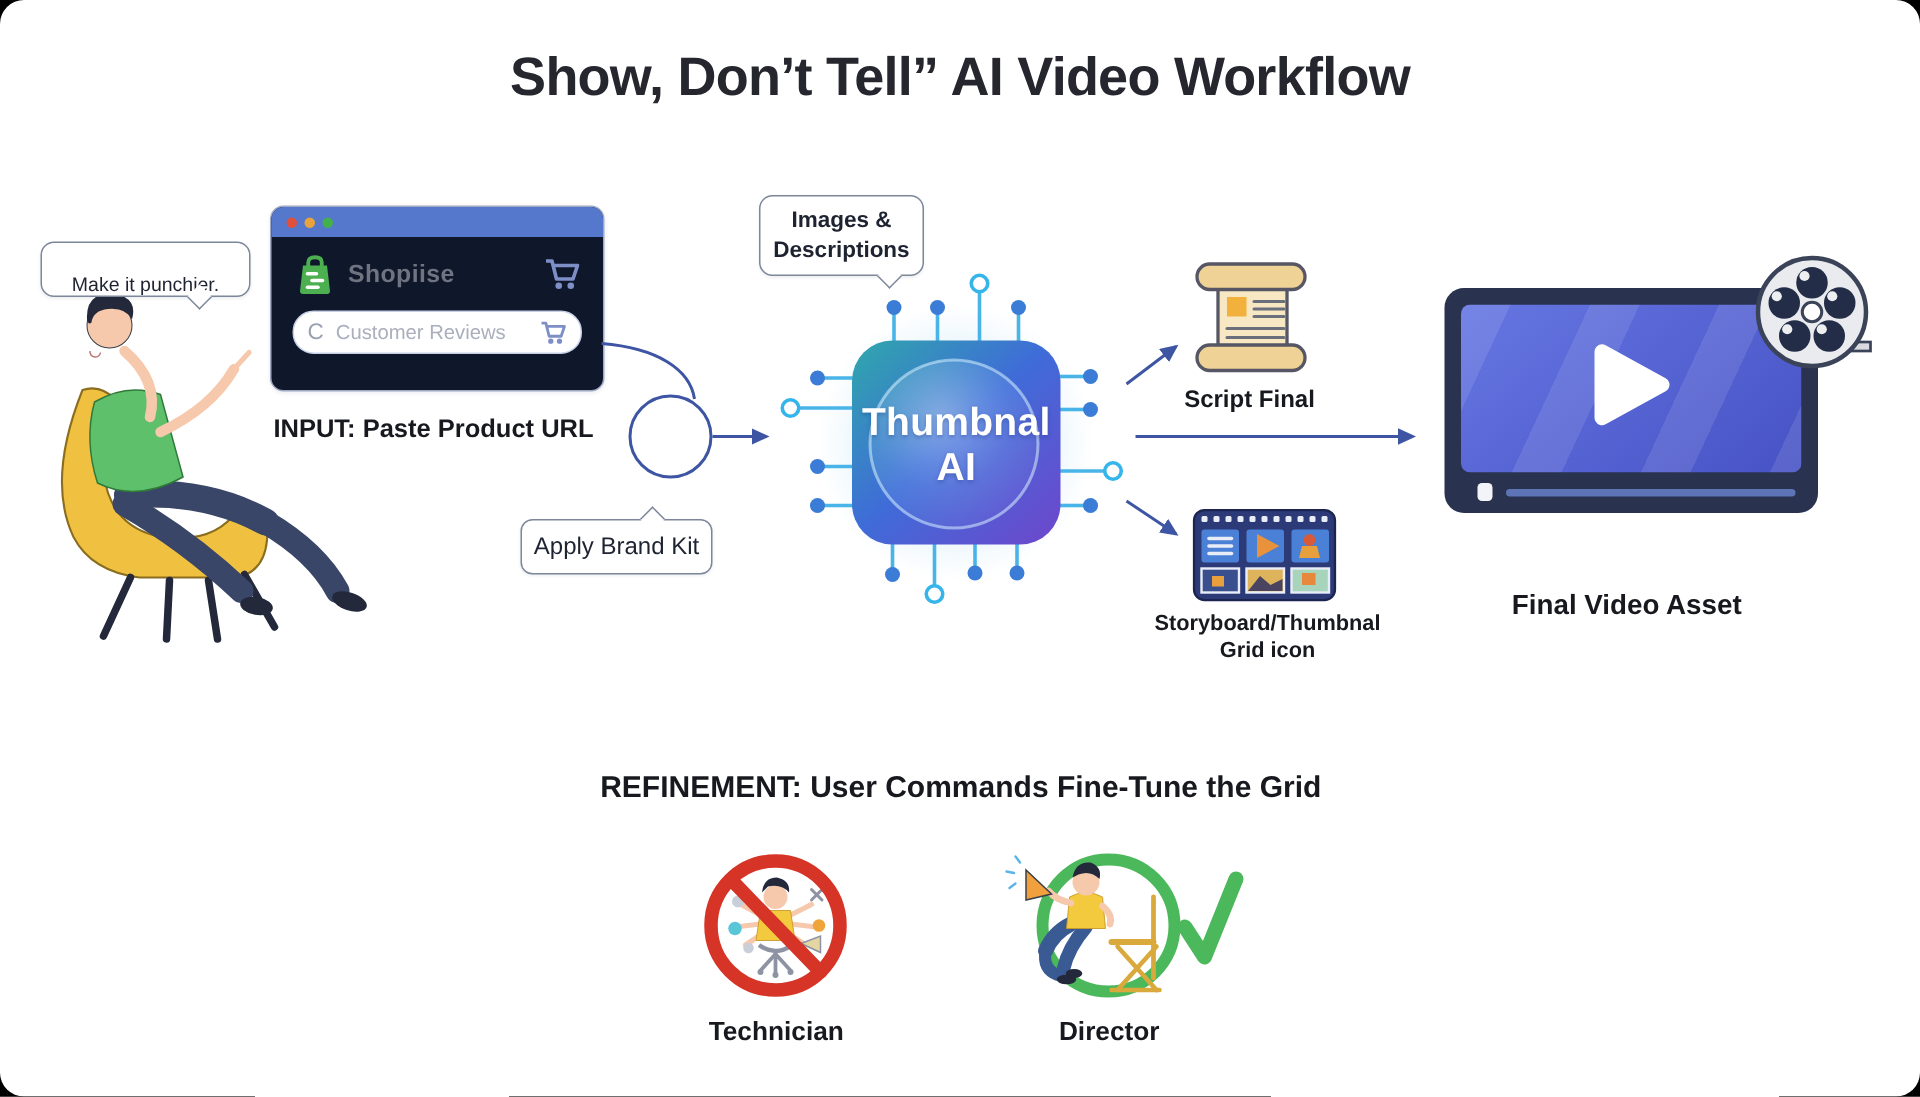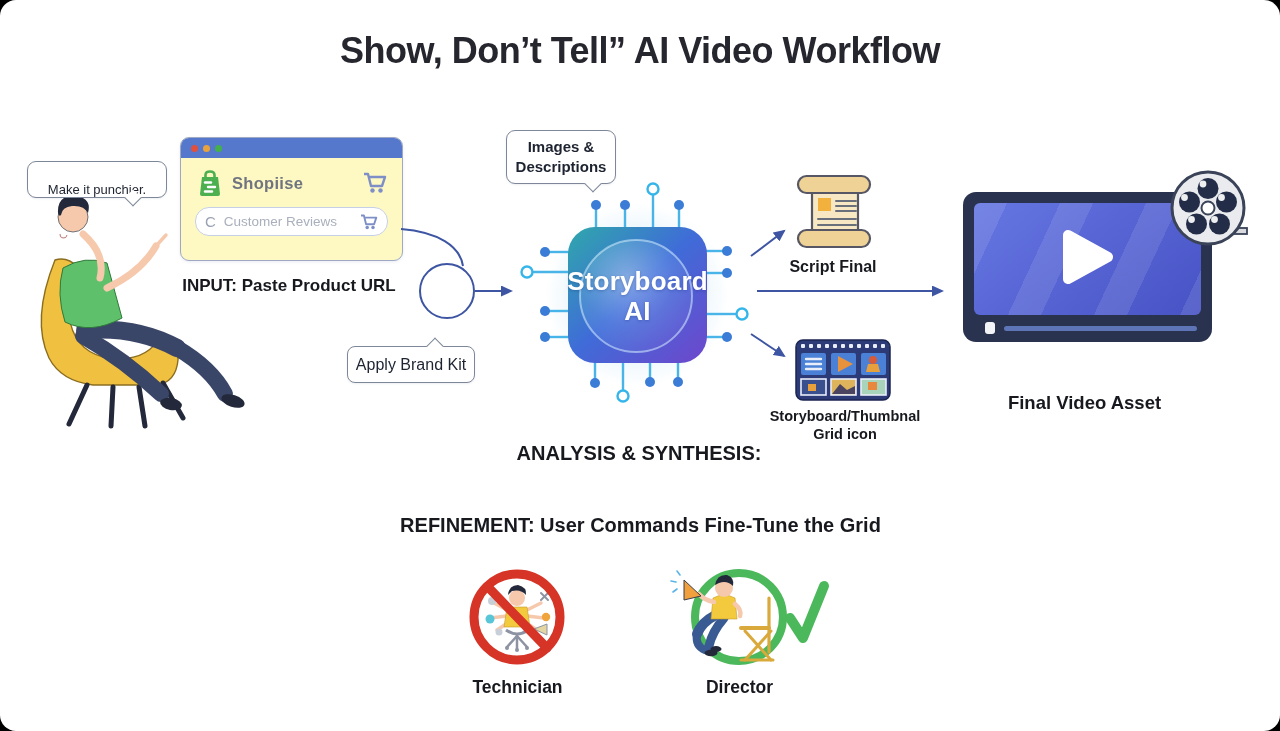--- a/index.html
+++ b/index.html
@@ -21,21 +21,21 @@
     border-color:#7d8799;
   }
   .bubble .tail {
     position:absolute; width:11px; height:11px; background:#fff;
   }
   .tail-down { bottom:-6.8px; border-right:1.6px solid #7d8799; border-bottom:1.6px solid #7d8799; transform:rotate(45deg); }
   .tail-up   { top:-6.8px;  border-left:1.6px solid #7d8799;  border-top:1.6px solid #7d8799;  transform:rotate(45deg); }
   
   .browser {
     position:absolute; left:180px; top:137px; width:221px; height:122px;
-    background:#fef9c3; border:1.6px solid #9fa9c4; border-radius:9px; z-index:4; overflow:hidden;
+    background:#0f172a; border:1.6px solid #9fa9c4; border-radius:9px; z-index:4; overflow:hidden;
     box-shadow:0 1px 3px rgba(50,70,120,.10);
   }
   .browser-bar { height:20px; background:#5578cd; display:flex; align-items:center; gap:5px; padding-left:10px; }
   .dot { width:7px; height:7px; border-radius:50%; }
   .brand-row { display:flex; align-items:center; margin:11px 15px 0 16px; }
   .brand-name { font-size:16.5px; font-weight:700; color:#6f7480; margin-left:9px; letter-spacing:.3px; flex:1; }
   .searchbar {
     margin:10px 14px 0 14px; height:27px; border:1.6px solid #c5cfe6; border-radius:14px;
     display:flex; align-items:center; padding:0 9px; gap:6px; background:#fff;
   }
@@ -163,21 +163,21 @@
       <span class="play-wrap">
         <svg width="52" height="56" viewBox="0 0 52 56">
           <polygon points="6,6 46,28 6,50" fill="#ffffff" stroke="#ffffff" stroke-width="10" stroke-linejoin="round"></polygon>
         </svg>
       </span>
     </div>
     <span class="vchip"></span>
     <span class="progress"></span>
   </div>
   <div class="chip-text">
-    <div>Storyboard</div>
+    <div>Thumbnal</div>
     <div>AI</div>
   </div>
 
   <svg class="gfx" width="1280" height="731" viewBox="0 0 1280 731">
     <defs>
       <linearGradient id="chipGrad" x1="0" y1="0" x2="1" y2="1">
         <stop offset="0%" stop-color="#2fa8ab"></stop>
         <stop offset="48%" stop-color="#3f6cd8"></stop>
         <stop offset="100%" stop-color="#6f46cc"></stop>
       </linearGradient>
@@ -388,21 +388,20 @@
   </svg>
 
   <div class="lbl" style="left:773px; top:258px; width:120px; font-size:16px; font-weight:700;">Script Final</div>
 
   <div class="lbl" style="left:766px; top:407px; width:158px; font-size:14.5px; font-weight:700; line-height:18px;">
     <div>Storyboard/Thumbnal</div>
     <div>Grid icon</div>
   </div>
 
   <div class="lbl" style="left:414px; top:439px; width:450px; font-size:20px; font-weight:700; line-height:28px;">
-    <div>ANALYSIS &amp; SYNTHESIS:</div>
   </div>
 
   <div class="lbl" style="left:340px; top:514px; width:601px; font-size:20px; font-weight:700;">REFINEMENT: User Commands Fine-Tune the Grid</div>
 
   <div class="lbl" style="left:959px; top:392px; width:251px; font-size:18.5px; font-weight:700;">Final Video Asset</div>
 
   <div class="lbl" style="left:447px; top:677px; width:141px; font-size:17.5px; font-weight:700;">Technician</div>
 
   <div class="lbl" style="left:669px; top:677px; width:141px; font-size:17.5px; font-weight:700;">Director</div>
 

